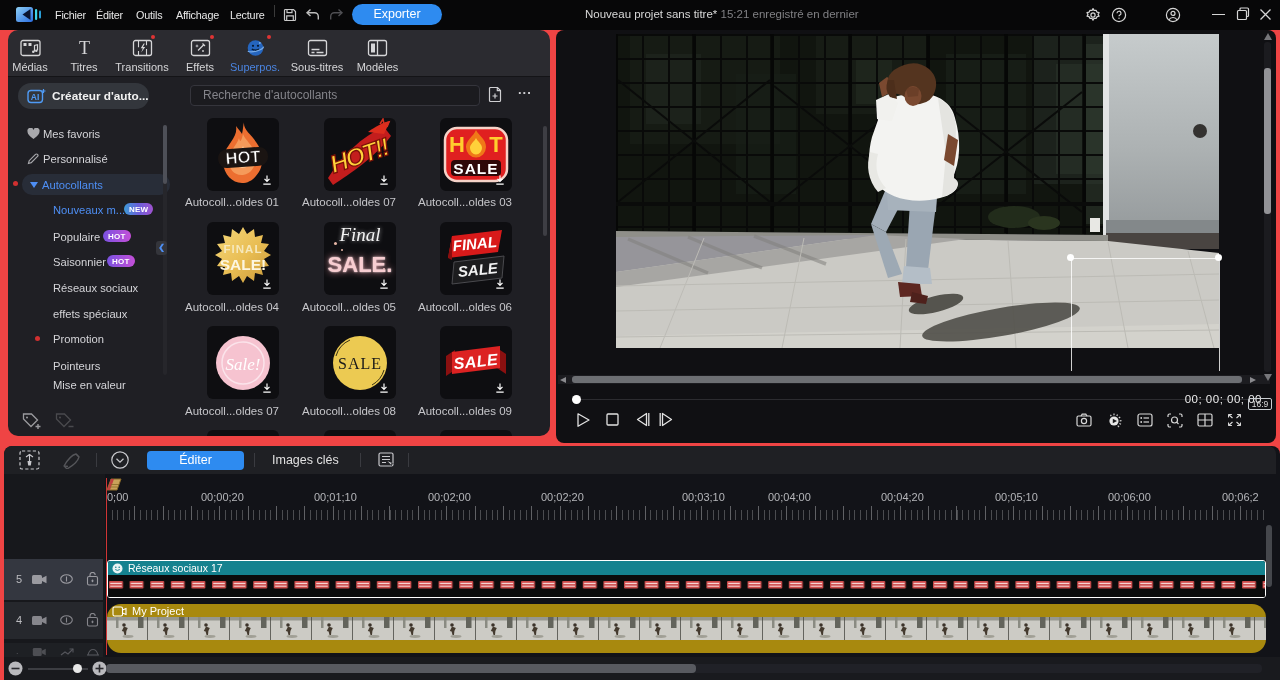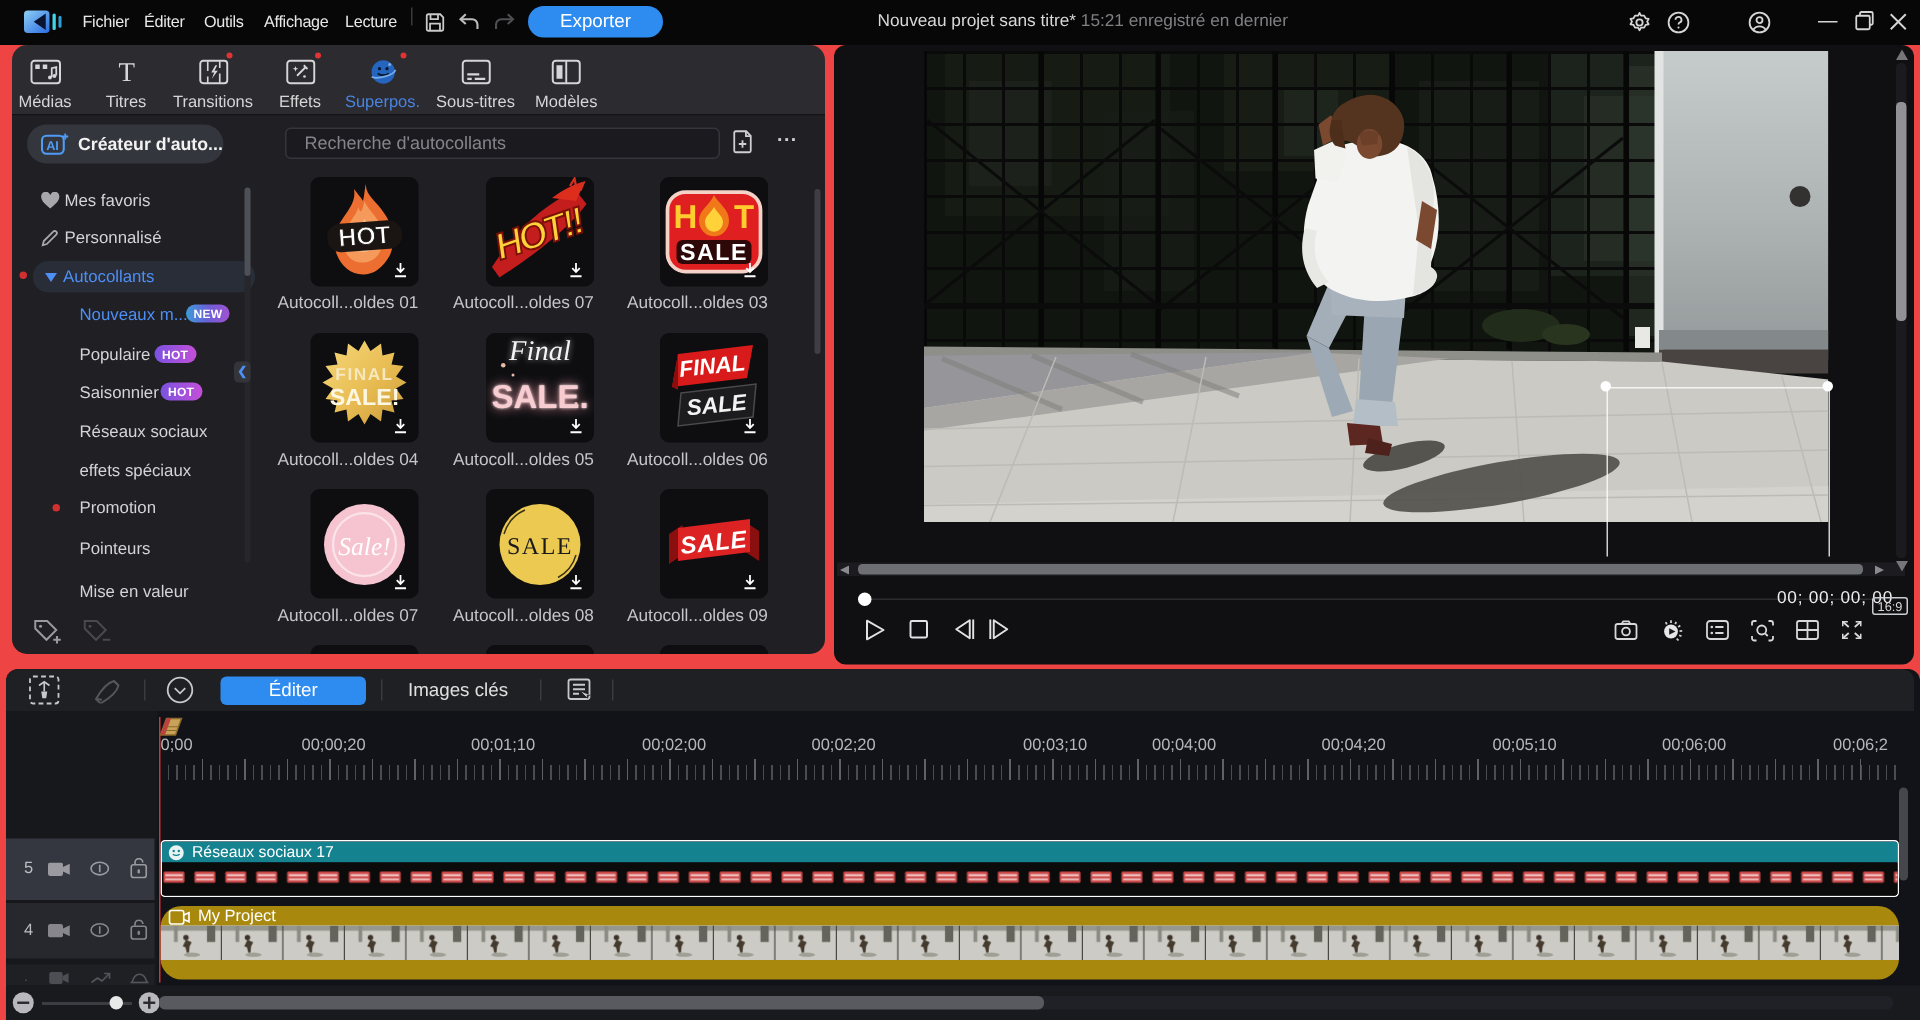--- a/index.html
+++ b/index.html
@@ -181,21 +181,21 @@
   <div class="badge b-new" style="left:116px;top:126px">NEW</div>
   <div class="side-item" style="left:45px;top:154px">Populaire</div>
   <div class="badge b-hot" style="left:95px;top:153px">HOT</div>
   <div class="side-item" style="left:45px;top:179px">Saisonnier</div>
   <div class="badge b-hot" style="left:99px;top:178px">HOT</div>
   <div class="side-item" style="left:45px;top:205px">Réseaux sociaux</div>
   <div class="side-item" style="left:45px;top:231px">effets spéciaux</div>
   <div class="sdot" style="left:27px;top:259px"></div>
   <div class="side-item" style="left:45px;top:256px">Promotion</div>
   <div class="side-item" style="left:45px;top:283px">Pointeurs</div>
-  <div class="side-item" style="left:45px;top:312px">Mise en valeur</div>
+  <div class="side-item" style="left:45px;top:302px">Mise en valeur</div>
   <svg class="abs" style="left:14px;top:334px" width="22" height="20" viewBox="0 0 22 20" fill="none" stroke="#9a9a9e" stroke-width="1.3">
         <path d="M1.5 3 h8 l6 6 -6.5 6.5 -7.5 -7.5Z"></path>
         <circle cx="5" cy="6.5" r="1" fill="#9a9a9e" stroke="none"></circle>
         <path d="M16 13 v5 M13.5 15.5 h5" stroke-width="1.4"></path>
       </svg>
   <svg class="abs" style="left:47px;top:334px" width="22" height="20" viewBox="0 0 22 20" fill="none" stroke="#4a4a4e" stroke-width="1.3">
         <path d="M1.5 3 h8 l6 6 -6.5 6.5 -7.5 -7.5Z"></path>
         <circle cx="5" cy="6.5" r="1" fill="#4a4a4e" stroke="none"></circle>
         <path d="M13.5 15.5 h5" stroke-width="1.4"></path>
       </svg>

